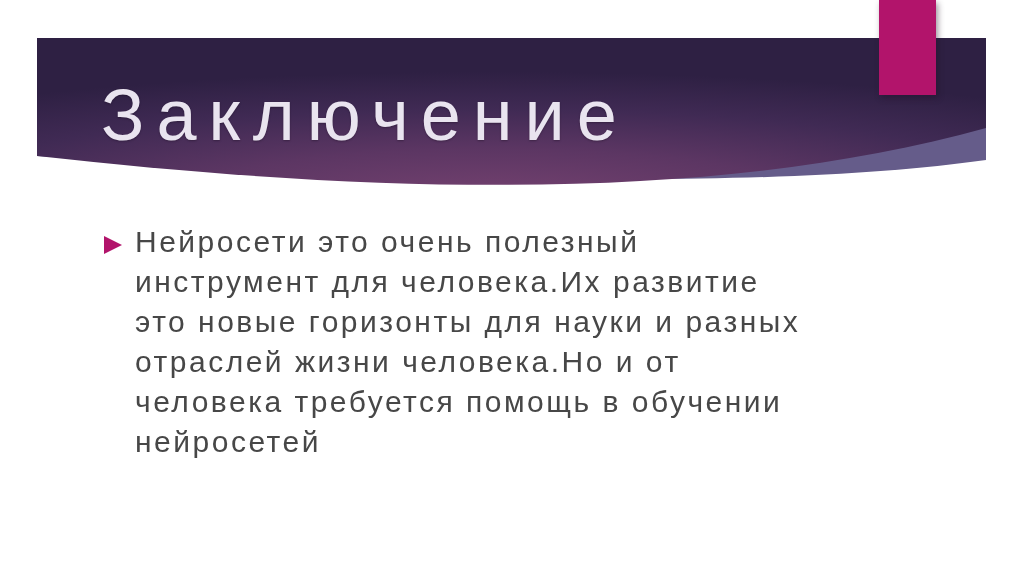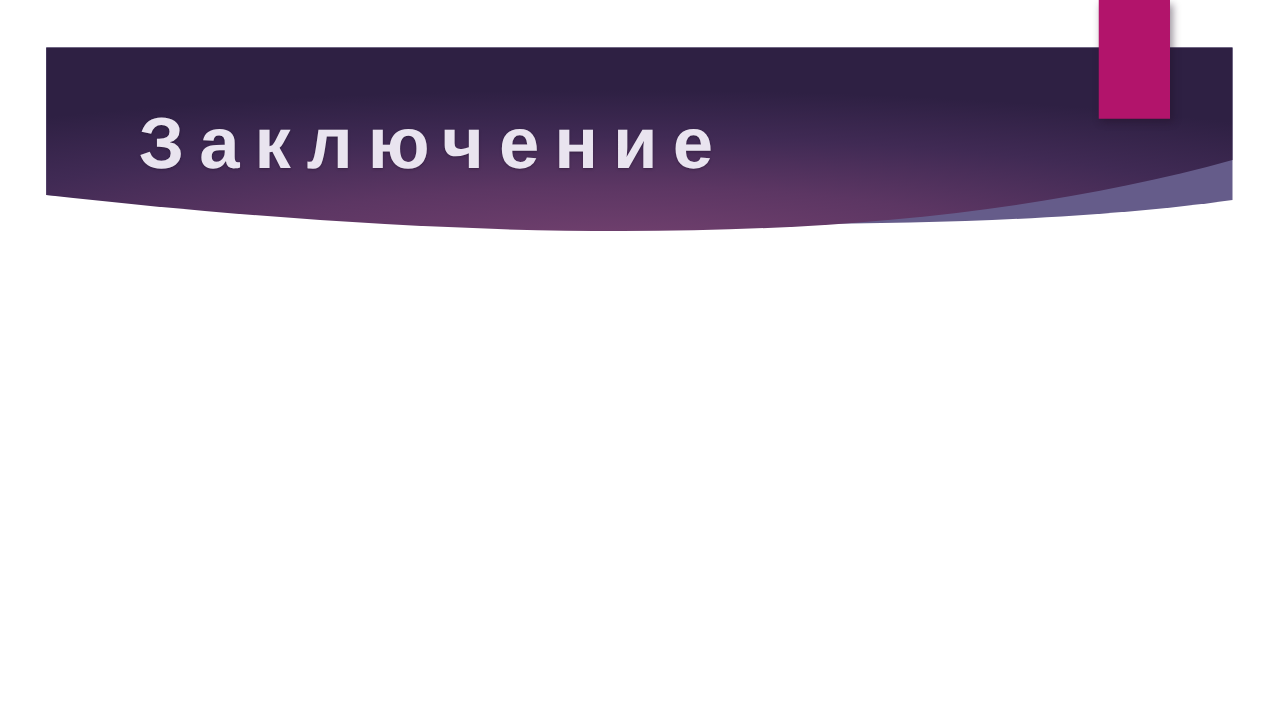--- a/index.html
+++ b/index.html
@@ -17,22 +17,22 @@
   .stop-dark   { stop-color: var(--band-dark,#2e2043); }
   .wedge-fill  { fill: var(--band-light-swoosh,#655c8a); }
 
   .accent-rect {
     position:absolute; left:879px; top:0; width:57px; height:95px;
     background:var(--accent-magenta,#b2146b);
     box-shadow:2px 3px 6px rgba(35,18,40,0.45);
   }
 
   .slide-title {
-    position:absolute; left:111px; top:78px;
-    font-size:58px; line-height:74px; font-weight:700;
+    position:absolute; left:101px; top:78px;
+    font-size:72px; line-height:74px; font-weight:400;
     letter-spacing:12px;
     color:var(--title-text,#e9e4ef);
     text-shadow:0 1px 2px rgba(20,10,25,0.35);
     white-space:nowrap;
   }
 
   .bullet-item {
     position:absolute; left:104px; top:222px;
     display:flex; align-items:flex-start;
     width:840px;
@@ -69,14 +69,23 @@
 
     <path class="wedge-fill" d="M 37 38 H 986 V 160 C 800 186 500 186 37 156 Z"></path>
 
     <path fill="url(#bandGrad)" d="M 37 38 H 986 V 128 C 740 196 430 200 37 156 Z"></path>
   </svg>
 
   <div class="accent-rect"></div>
 
   <div class="slide-title">Заключение</div>
 
+  <div class="bullet-item">
+    <span class="bullet-marker"></span>
+    <div class="bullet-text">Нейросети это очень полезный
+инструмент для человека.Их развитие
+это новые горизонты для науки и разных
+отраслей жизни человека.Но и от
+человека требуется помощь в обучении
+нейросетей</div>
+  </div>
 
 </div>
 
 </body></html>

